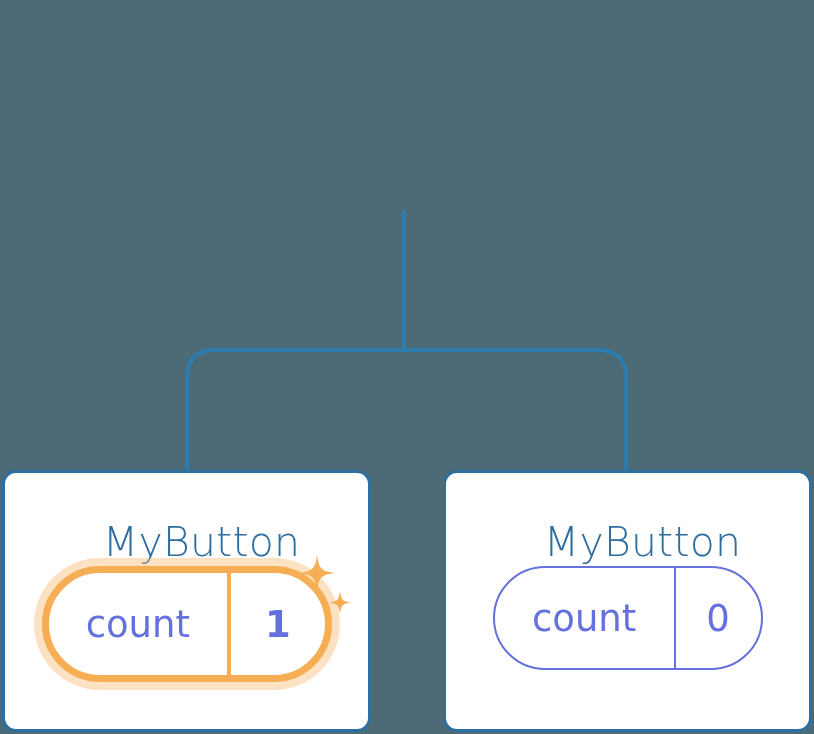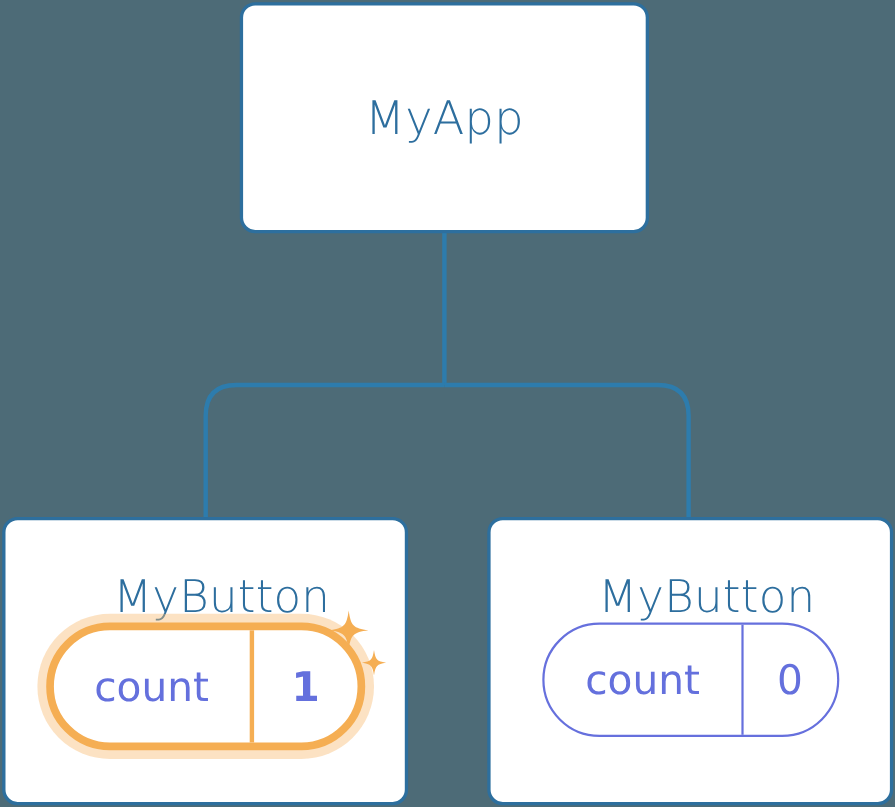--- a/index.html
+++ b/index.html
@@ -152,23 +152,20 @@
 <div id="stage">
 
   <svg id="edges" viewBox="0 0 814 734" xmlns="http://www.w3.org/2000/svg">
     <g fill="none" stroke="#2d7cad" stroke-width="4" stroke-linecap="butt">
       <path d="M404,210 L404,350"></path>
       <path d="M404,350 L215,350 Q187,350 187,378 L187,472"></path>
       <path d="M404,350 L598,350 Q626,350 626,378 L626,472"></path>
     </g>
   </svg>
 
-  <div id="node-app" class="node">
-    <div class="node-title">MyApp</div>
-  </div>
 
   <div id="node-btn-left" class="node">
     <div class="node-title btn-node-title">MyButton</div>
 
     <div class="pill-wrap">
       <div class="pill hot">
         <div class="pill-key">count</div>
         <div class="pill-val">1</div>
 
         <svg class="sparkles" viewBox="0 0 60 76" xmlns="http://www.w3.org/2000/svg">

